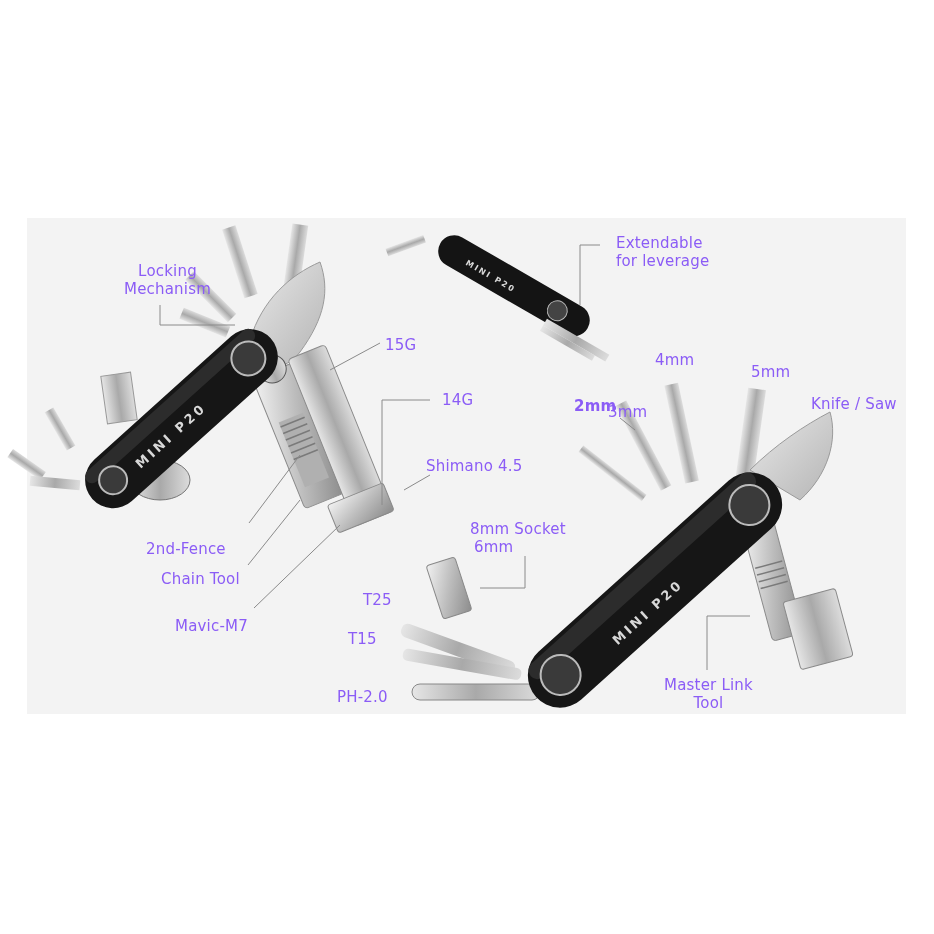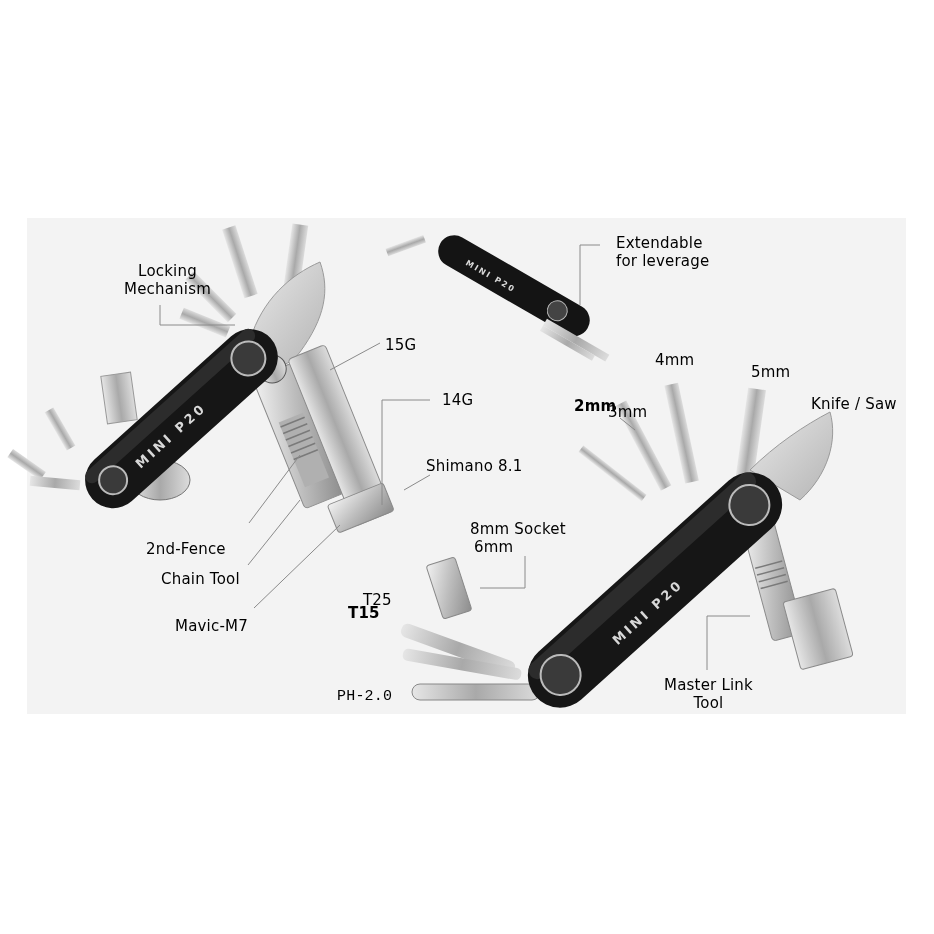--- a/index.html
+++ b/index.html
@@ -1,21 +1,21 @@
 <!DOCTYPE html>
 <html><head>
 <meta charset="utf-8">
 <style>
   html, body { margin: 0; padding: 0; background: #ffffff; }
   body { width: 934px; height: 934px; position: relative; overflow: hidden;
          font-family: "DejaVu Sans", "Liberation Sans", sans-serif; }
   .panel { position: absolute; left: 27px; top: 218px; width: 879px; height: 496px;
            background: #f3f3f3; }
   .art { position: absolute; left: 0; top: 0; width: 934px; height: 934px; }
-  .label { position: absolute; color: #000000; font-size: 15px; line-height: 18px;
+  .label { position: absolute; color: #8b5cf6; font-size: 15px; line-height: 18px;
            white-space: nowrap; letter-spacing: 0.2px; }
   .label.center { text-align: center; margin-left: 20px; }
   .label .l2 { display: block; }
   .brand { font-family: "DejaVu Sans", sans-serif; font-weight: bold; fill: #d8d8d8;
            letter-spacing: 3px; font-size: 13px; }
 </style>
 </head>
 <body>
 
 <div class="panel"></div>
@@ -144,21 +144,21 @@
     <polyline points="707,670 707,616 750,616"></polyline>
   </g>
 </svg>
 
 <div class="label center" style="left:104px; top:262px;">
   <span class="l2">Locking</span>
   <span class="l2">Mechanism</span>
 </div>
 <div class="label" style="left:385px; top:328px;margin-top:8px;">15G</div>
 <div class="label" style="left:442px; top:391px;">14G</div>
-<div class="label" style="left:426px; top:457px;">Shimano 8.1</div>
+<div class="label" style="left:426px; top:457px;">Shimano 4.5</div>
 <div class="label" style="left:146px; top:540px;">2nd-Fence</div>
 <div class="label" style="left:161px; top:570px;">Chain Tool</div>
 <div class="label" style="left:175px; top:617px;">Mavic-M7</div>
 
 <div class="label" style="left:616px; top:234px;">
   <span class="l2">Extendable</span>
   <span class="l2">for leverage</span>
 </div>
 
 <div class="label" style="left:574px; top:397px;font-weight:bold;">2mm</div>
@@ -166,19 +166,19 @@
 <div class="label" style="left:655px; top:351px;">4mm</div>
 <div class="label" style="left:751px; top:363px;">5mm</div>
 <div class="label" style="left:811px; top:383px;margin-top:12px;">Knife / Saw</div>
 
 <div class="label" style="left:470px; top:520px;">
   <span class="l2">8mm Socket</span>
   <span class="l2" style="padding-left:4px">6mm</span>
 </div>
 
 <div class="label" style="left:363px; top:591px;">T25</div>
-<div class="label" style="left:348px; top:604px;font-weight:bold;">T15</div>
-<div class="label" style="left:337px; top:688px;font-family:Liberation Mono, monospace;">PH-2.0</div>
+<div class="label" style="left:348px; top:630px;">T15</div>
+<div class="label" style="left:337px; top:688px;">PH-2.0</div>
 
 <div class="label center" style="left:644px; top:676px;">
   <span class="l2">Master Link</span>
   <span class="l2">Tool</span>
 </div>
 
 </body></html>

